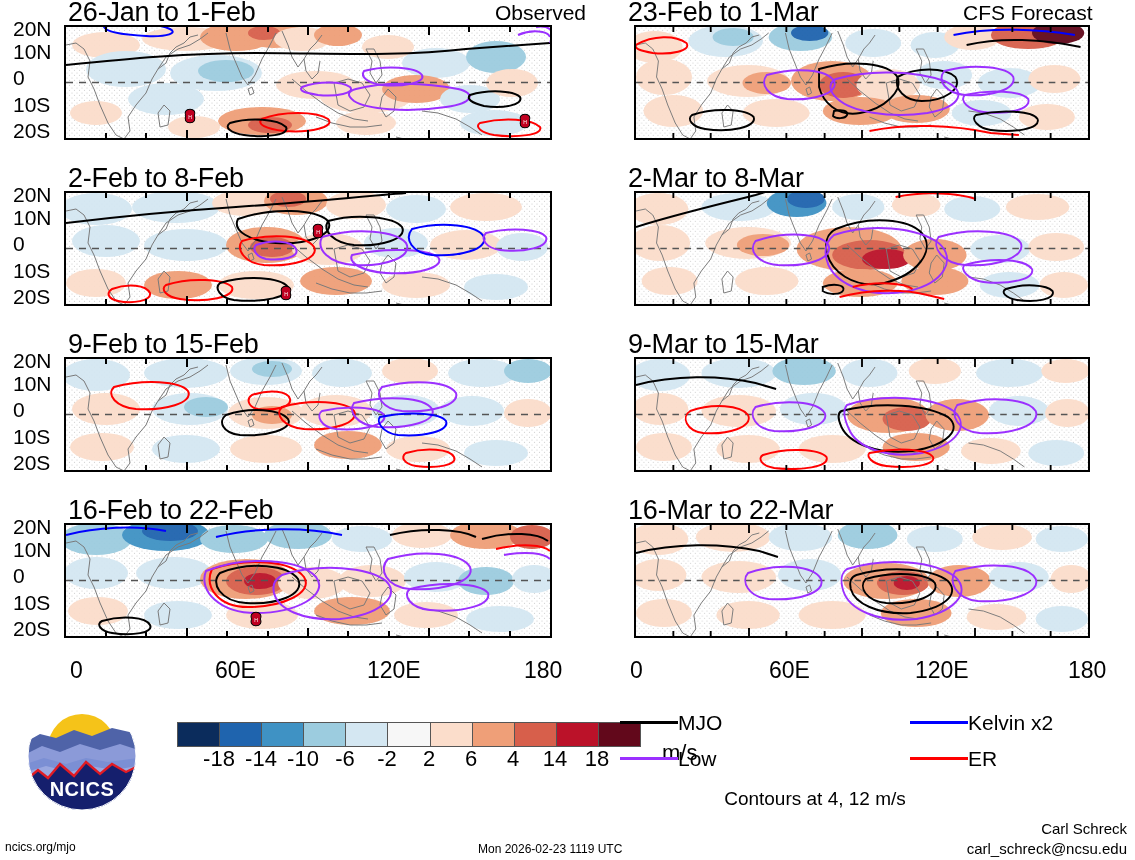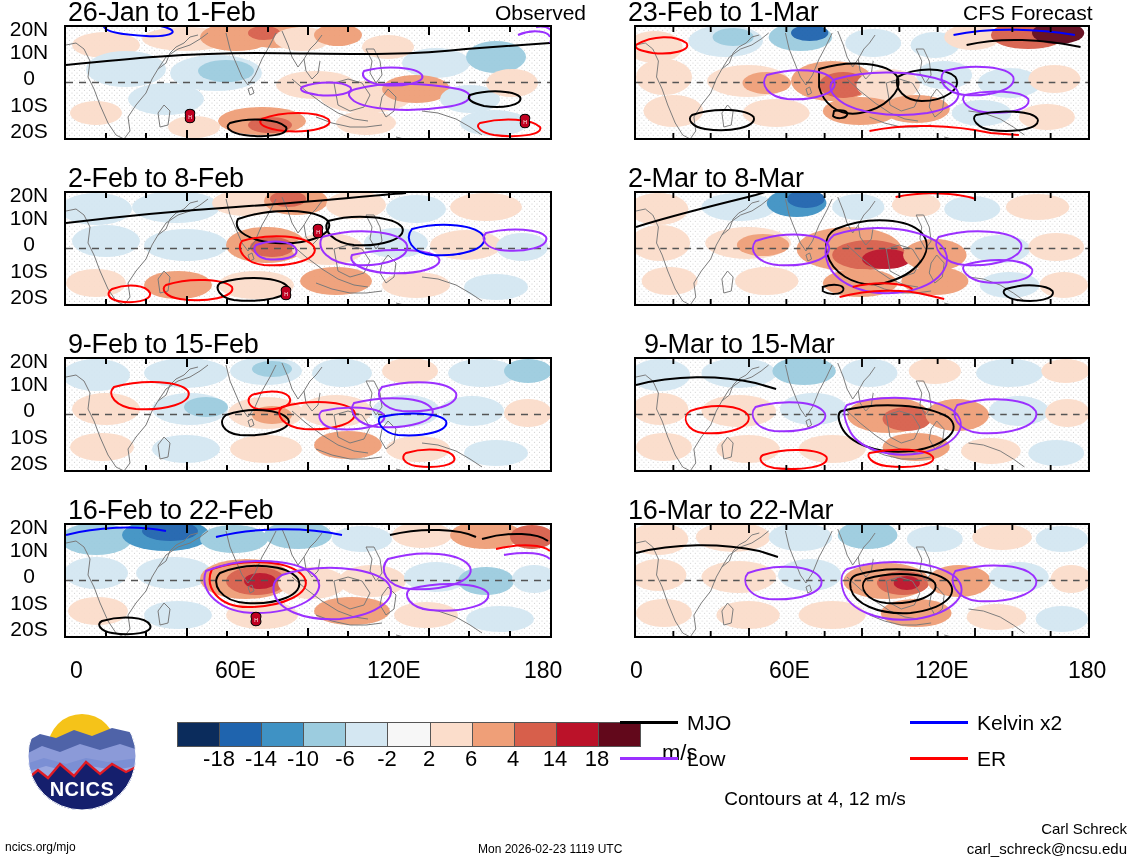--- a/index.html
+++ b/index.html
@@ -7,33 +7,33 @@
   body{width:1135px;height:860px;position:relative;overflow:hidden;
        font-family:"Liberation Sans","DejaVu Sans",sans-serif;color:#000;}
   .root{position:absolute;inset:0;}
   .panel-title{position:absolute;font-size:27px;line-height:21px;letter-spacing:-0.2px;white-space:nowrap;}
   .panel-corner{position:absolute;font-size:21px;line-height:21px;white-space:nowrap;}
 
   .map-frame{position:absolute;border:2px solid #000;box-sizing:border-box;background:#fdfdfd;overflow:hidden;}
   .map-svg{position:absolute;left:0;top:0;}
 
   
-  .ylab{position:absolute;font-size:21px;line-height:21px;text-align:center;white-space:nowrap;}
+  .ylab{position:absolute;font-size:21px;line-height:21px;text-align:left;white-space:nowrap;margin-left:13px;}
   .xlab{position:absolute;font-size:23px;line-height:23px;white-space:nowrap;}
 
   
   .cbar{position:absolute;display:flex;border:1px solid #555;box-sizing:content-box;}
   .cbar-cell{height:100%;}
   .cbar-ticks{position:absolute;}
   .cbar-tick{position:absolute;font-size:22px;line-height:22px;text-align:center;transform:translateX(-50%);white-space:nowrap;}
   .cbar-unit{position:absolute;font-size:22px;line-height:22px;}
 
   
   .legend{position:absolute;}
-  .leg-item{position:absolute;display:flex;align-items:center;gap:9px;}
+  .leg-item{position:absolute;display:flex;align-items:center;}
   .leg-line{width:58px;height:0;border-top:3px solid #000;}
   .leg-text{font-size:21px;line-height:21px;white-space:nowrap;}
   .contour-note{position:absolute;font-size:19px;line-height:19px;white-space:nowrap;}
 
   
   .maintitle{position:absolute;font-size:35px;line-height:35px;white-space:nowrap;}
   .foot-small{position:absolute;font-size:12px;line-height:14px;white-space:nowrap;}
   .foot-right{position:absolute;font-size:15px;line-height:17px;white-space:nowrap;text-align:center;}
 
   
@@ -48,21 +48,21 @@
   <div class="panel-corner" style="left:454px;top:2px;margin-left:41px;">Observed</div>
 
   <div class="panel-title" style="left:68px;top:168px;">2-Feb to 8-Feb</div>
   <div class="panel-title" style="left:68px;top:334px;">9-Feb to 15-Feb</div>
   <div class="panel-title" style="left:68px;top:500px;">16-Feb to 22-Feb</div>
 
   <div class="panel-title" style="left:628px;top:2px;">23-Feb to 1-Mar</div>
   <div class="panel-corner" style="left:963px;top:2px;">CFS Forecast</div>
 
   <div class="panel-title" style="left:628px;top:168px;">2-Mar to 8-Mar</div>
-  <div class="panel-title" style="left:644px;top:334px;">9-Mar to 15-Mar</div>
+  <div class="panel-title" style="left:628px;top:334px;">9-Mar to 15-Mar</div>
   <div class="panel-title" style="left:628px;top:500px;">16-Mar to 22-Mar</div>
 
   <div class="ylab" style="left:0;top:18px;width:58px;">20N</div>
   <div class="ylab" style="left:0;top:41px;width:58px;">10N</div>
   <div class="ylab" style="left:0;top:67px;width:58px;">0</div>
   <div class="ylab" style="left:0;top:94px;width:58px;">10S</div>
   <div class="ylab" style="left:0;top:120px;width:58px;">20S</div>
 
   <div class="ylab" style="left:0;top:184px;width:58px;">20N</div>
   <div class="ylab" style="left:0;top:207px;width:58px;">10N</div>

